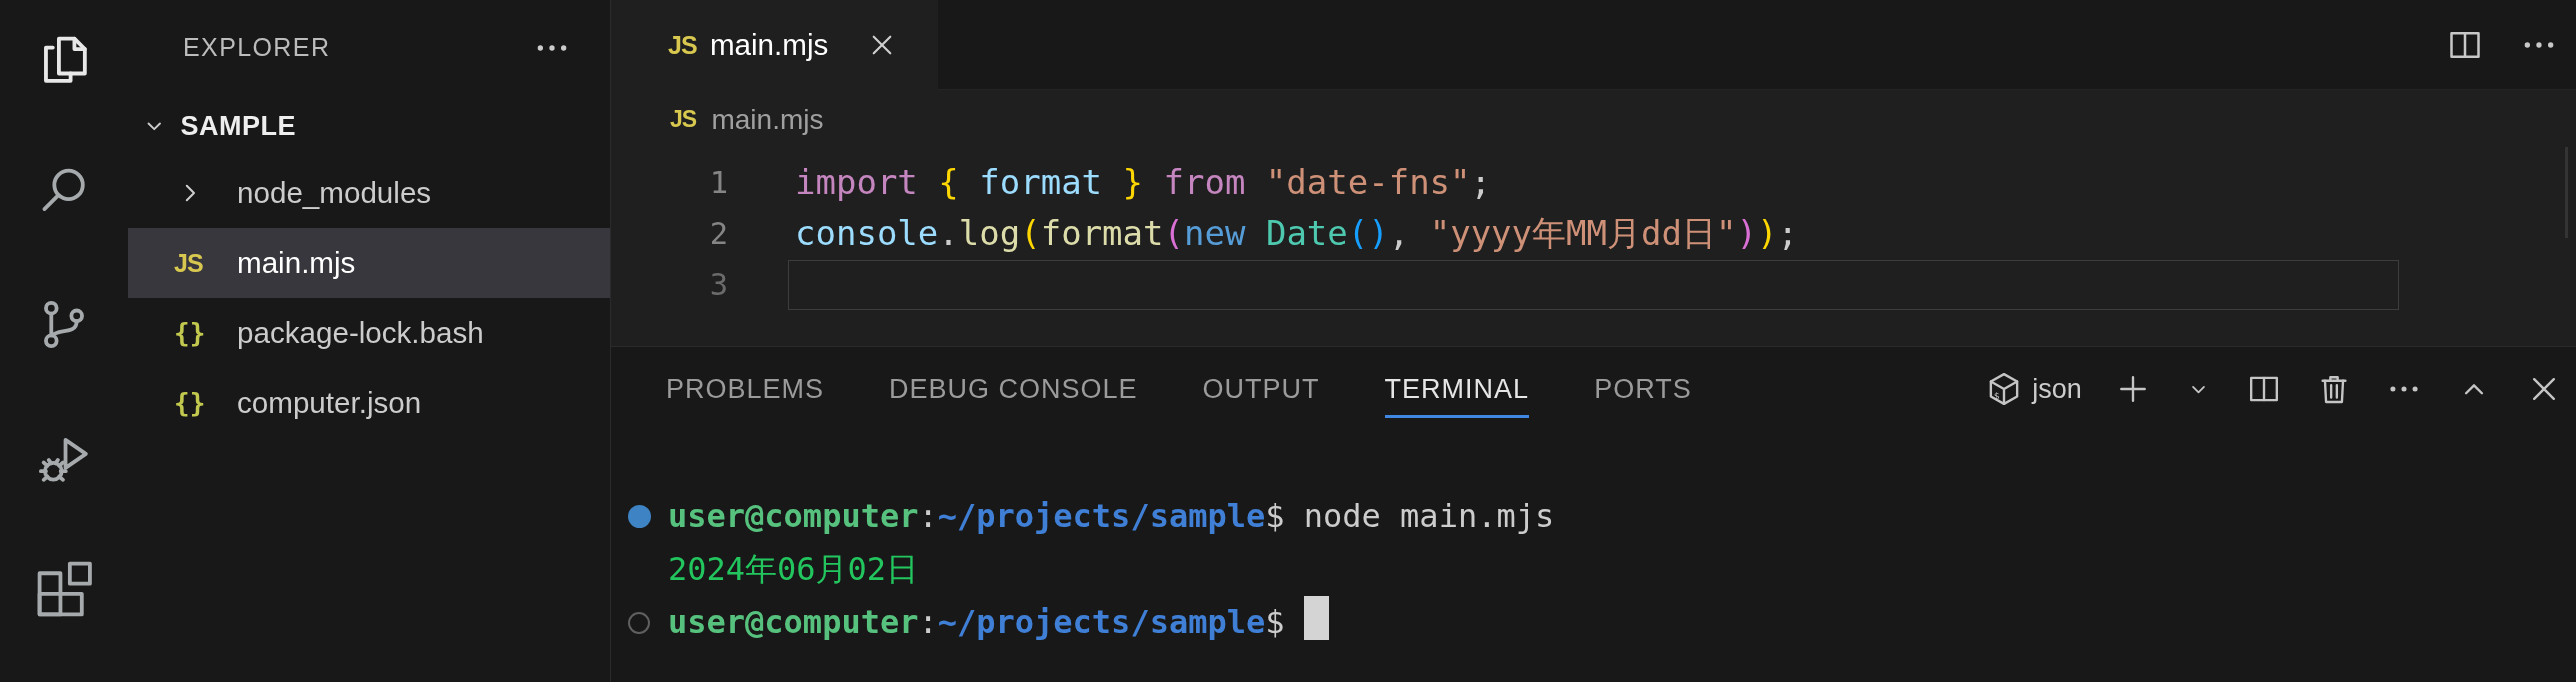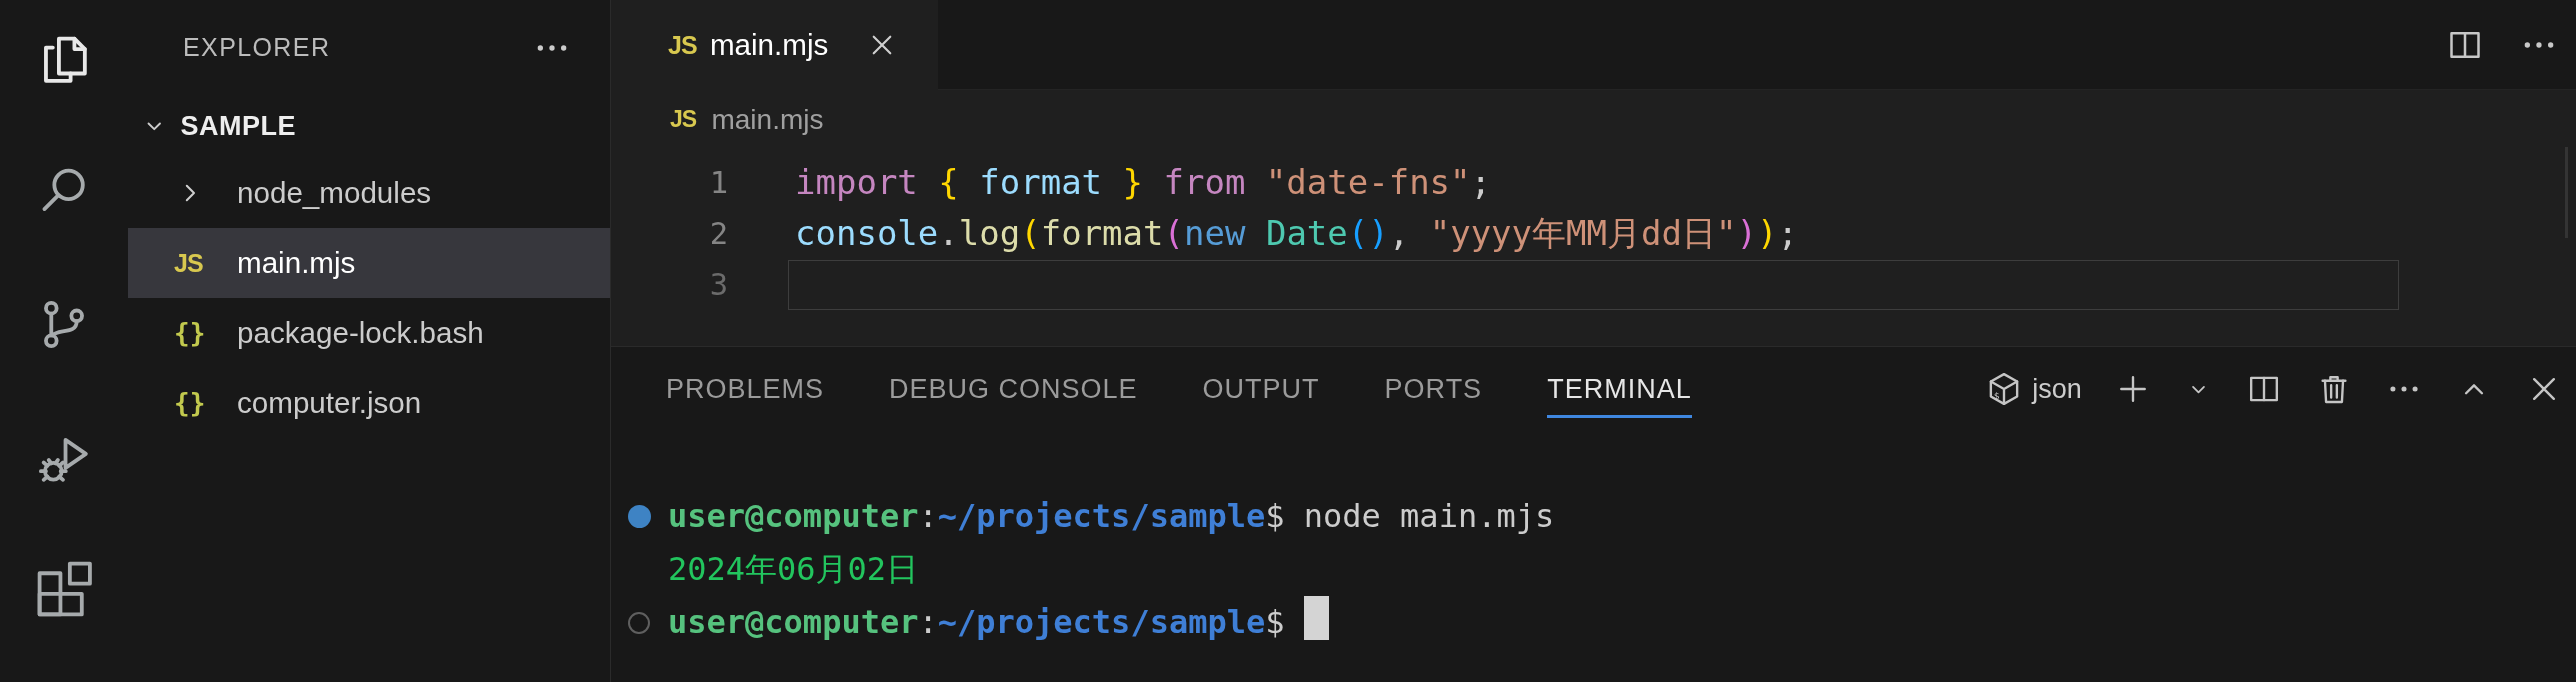--- a/index.html
+++ b/index.html
@@ -207,22 +207,22 @@
       </div>
       <div class="scroll-sliver"></div>
     </div>
 
     <div class="panel">
       <div class="panel-header">
         <div class="ptabs" id="panel-tabs">
             <div class="ptab">PROBLEMS</div>
             <div class="ptab">DEBUG CONSOLE</div>
             <div class="ptab">OUTPUT</div>
+            <div class="ptab active">TERMINAL</div>
             <div class="ptab">PORTS</div>
-            <div class="ptab active">TERMINAL</div>
           </div>
         <div class="pactions">
           <span class="bash-group">
             <span class="pa-ico"><svg viewBox="0 0 24 24">
                   <path d="M12 2.6 20.3 7.3v9.4L12 21.4 3.7 16.7V7.3Z"></path>
                   <path d="M3.7 7.3 12 12l8.3-4.7M12 12v9.4"></path>
                   <text x="5.6" y="18.2" font-size="6" fill="currentColor" stroke="none" font-family="monospace">$</text>
                 </svg></span>
             <span class="bash-label">json</span>
           </span>

